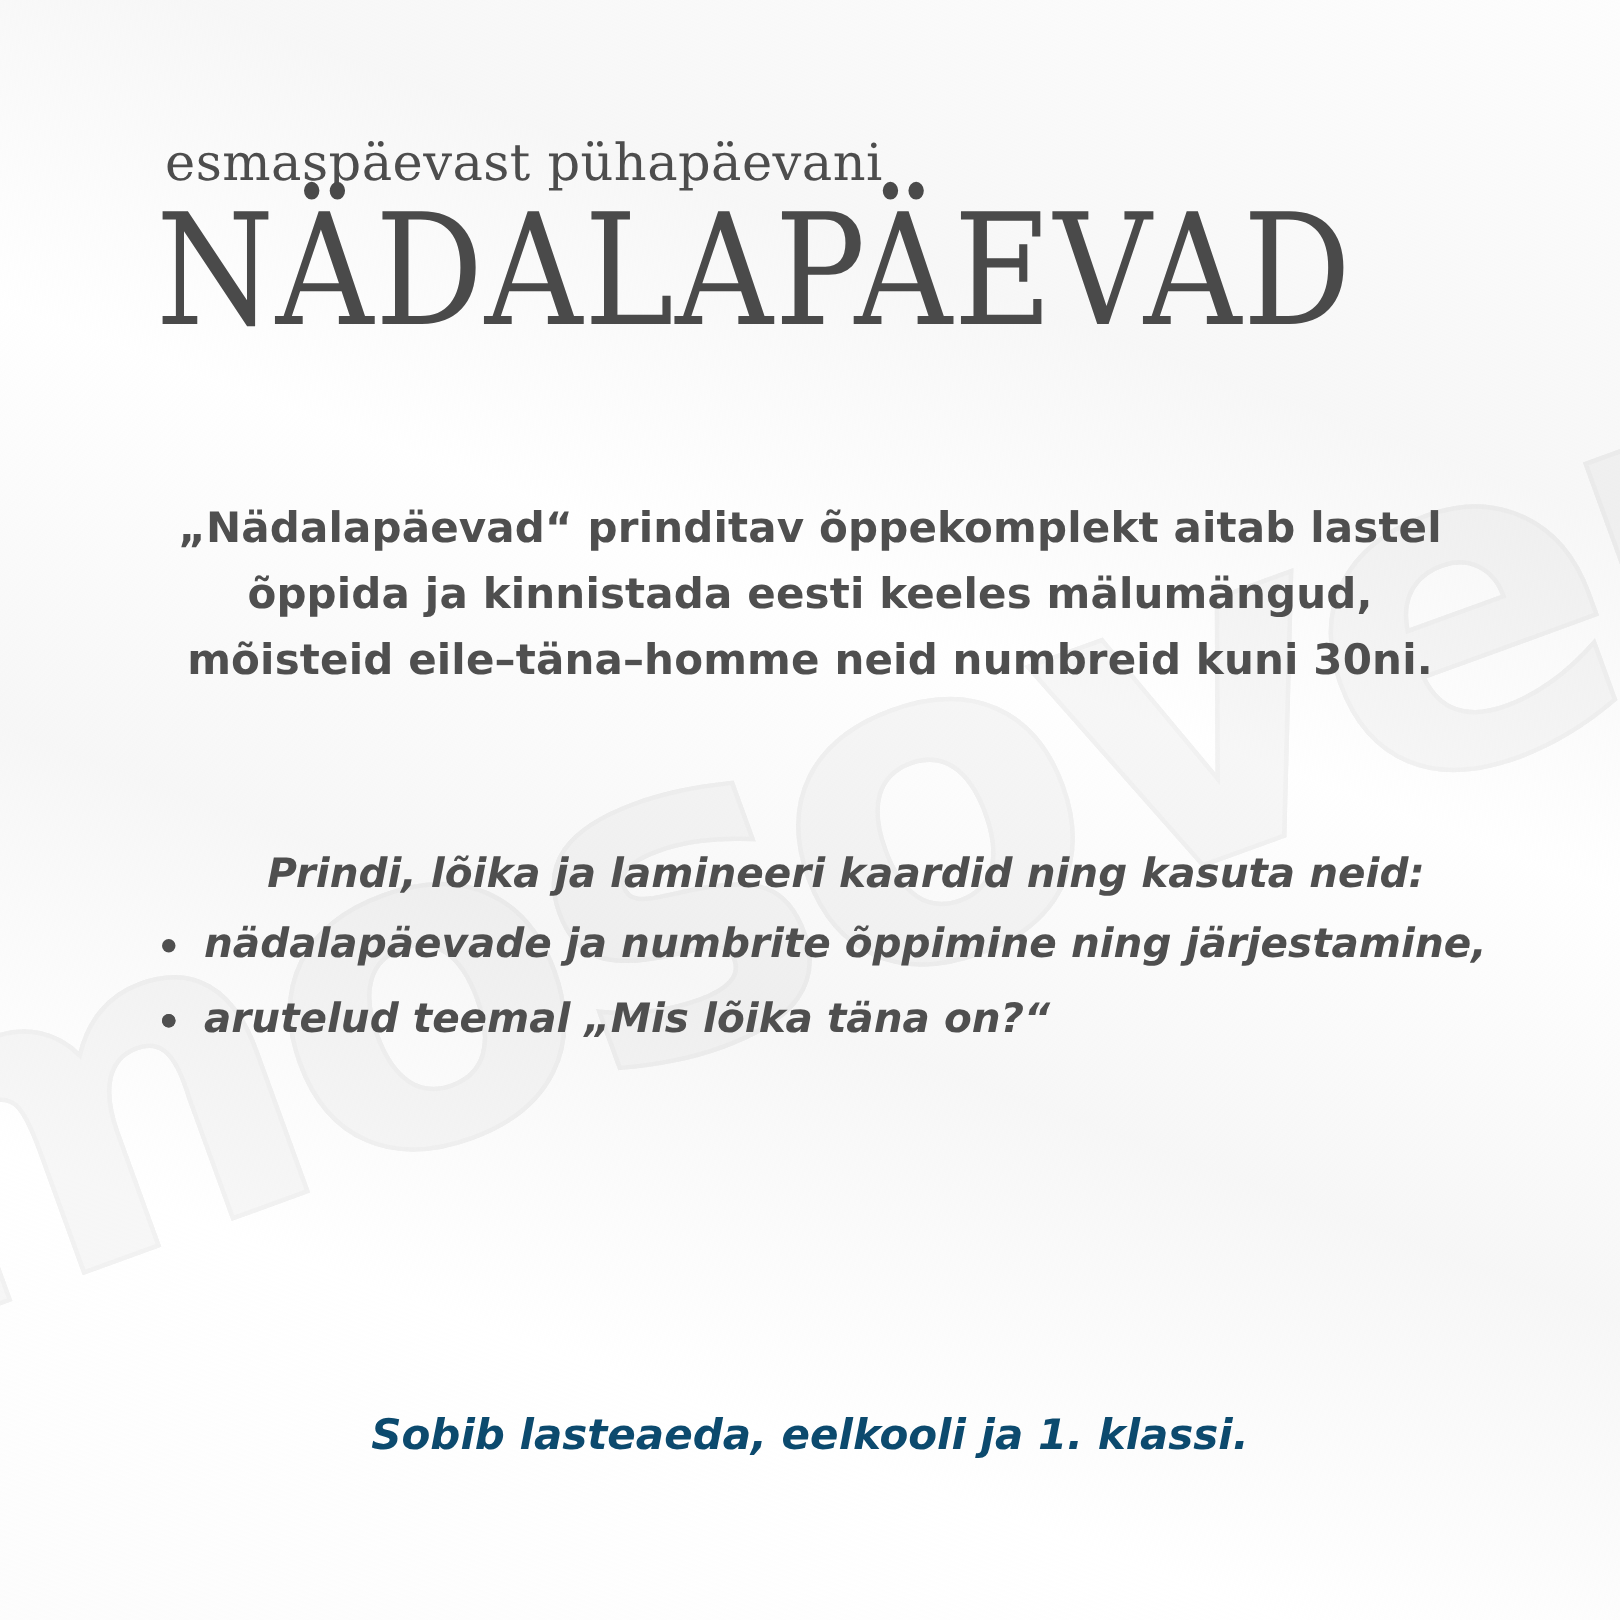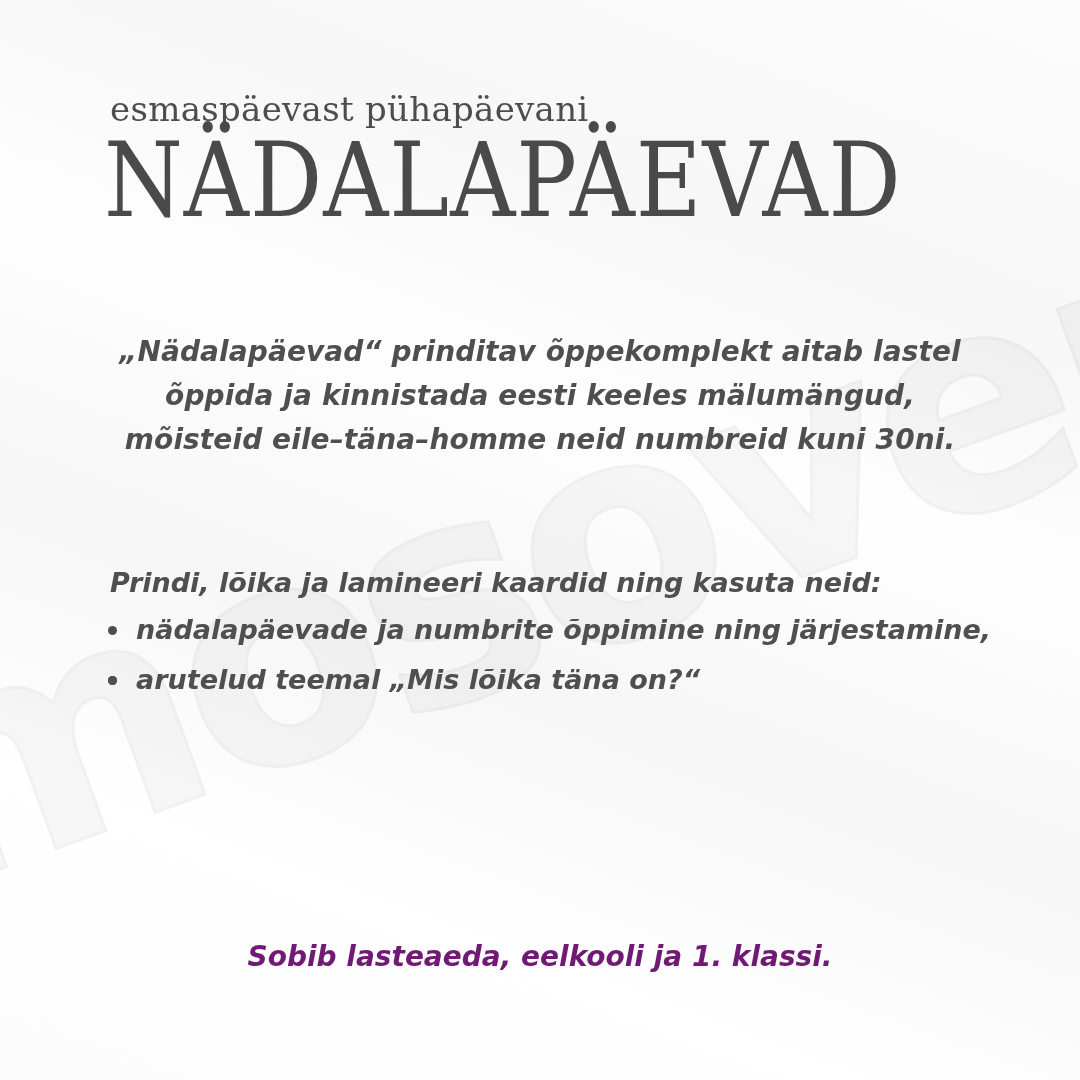--- a/index.html
+++ b/index.html
@@ -105,21 +105,20 @@
 
   .intro-block {
     position: absolute;
     left: 70px;
     top: 330px;
     width: 940px;
     text-align: center;
   }
   .intro-line {
     font-family: "DejaVu Sans", sans-serif;
-    font-style: italic;
     font-weight: bold;
     font-size: 28px;
     line-height: 44px;
     color: #4f4f4f;
     letter-spacing: 0.1px;
     white-space: nowrap;
   }
 
   .usage-block {
     position: absolute;
@@ -130,20 +129,21 @@
 
   .usage-heading {
     font-family: "DejaVu Sans", sans-serif;
     font-style: italic;
     font-weight: bold;
     font-size: 27px;
     line-height: 40px;
     color: #4f4f4f;
     margin: 0 0 6px 32px;
     white-space: nowrap;
+    text-align: center;
   }
 
   .bullet-list {
     list-style: none;
     margin: 0;
     padding: 0;
   }
   .bullet-item {
     position: relative;
     padding-left: 58px;
@@ -172,21 +172,21 @@
     top: 936px;
     width: 940px;
     text-align: center;
   }
   .footer-line {
     font-family: "DejaVu Sans", sans-serif;
     font-style: italic;
     font-weight: bold;
     font-size: 28px;
     line-height: 42px;
-    color: #701a75;
+    color: #0c4a6e;
     white-space: nowrap;
   }
 </style>
 </head>
 <body>
 
 <div id="poster">
 
   <div class="watermark-layer">
     <div class="watermark-text">mosover</div>

